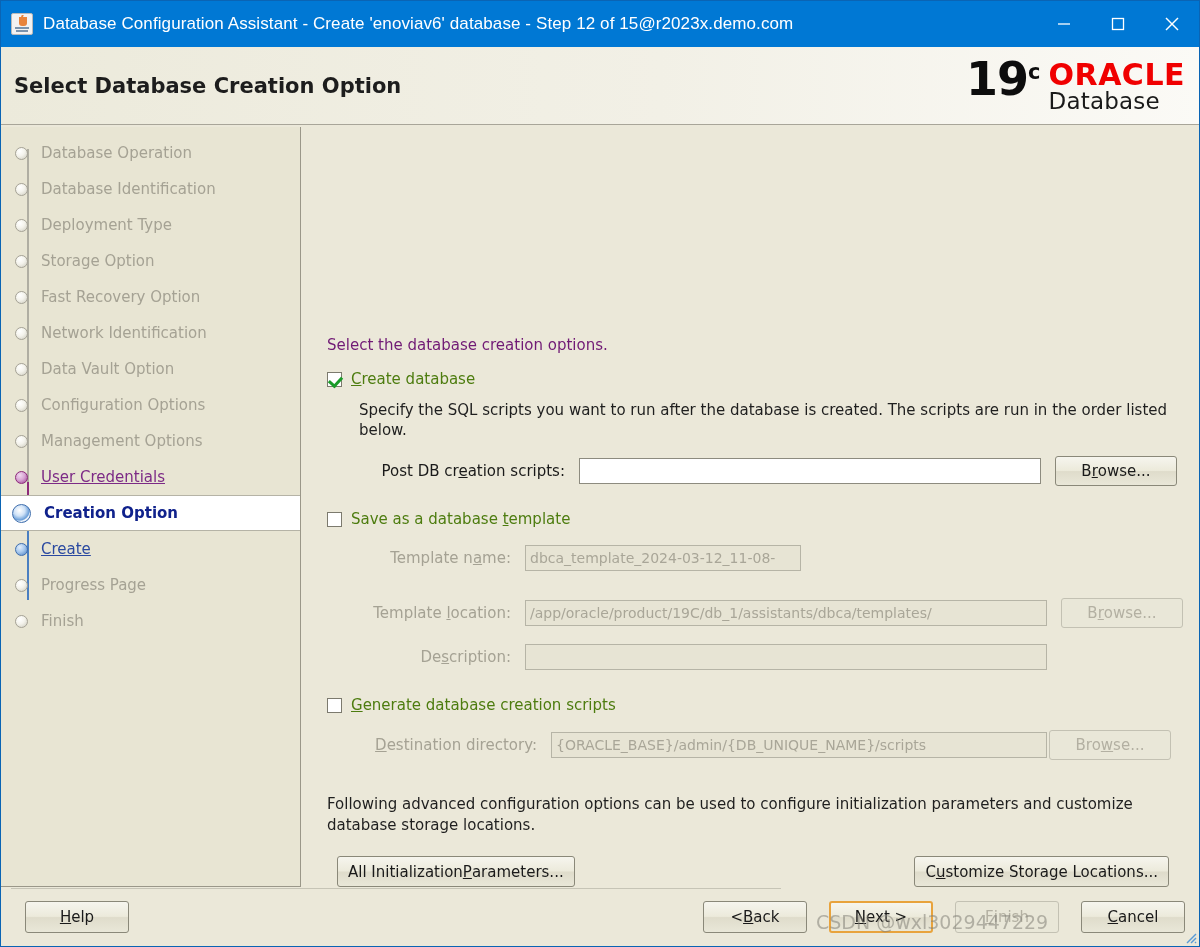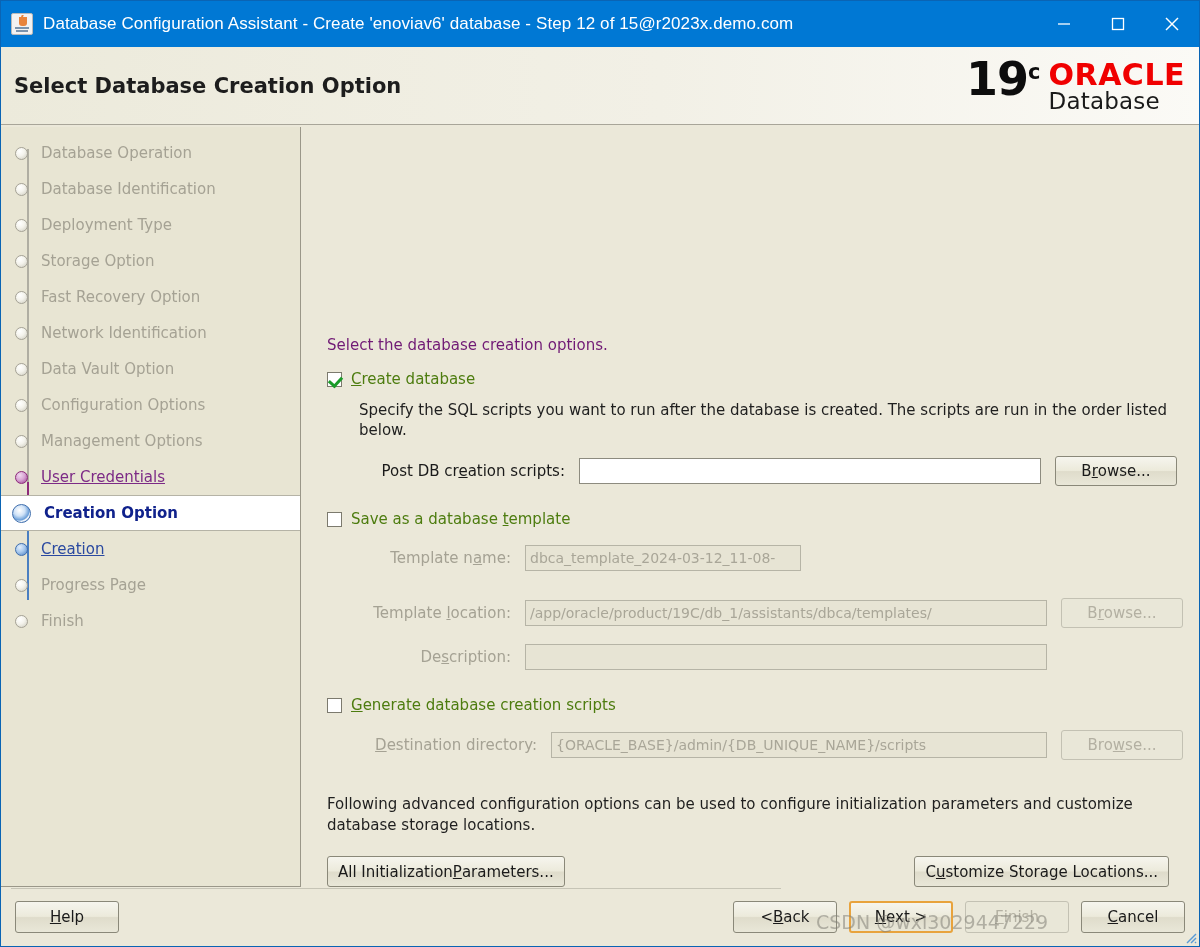--- a/index.html
+++ b/index.html
@@ -306,20 +306,21 @@
     background: linear-gradient(to bottom, #f6f5ee 0%, #eceadb 48%, #dfdccb 52%, #e9e7d8 100%);
     border: 1px solid #8a8879;
     border-radius: 3px;
     font-family: "DejaVu Sans", sans-serif;
     font-size: 15px;
     color: #1a1a1a;
     display: inline-flex;
     align-items: center;
     justify-content: center;
     white-space: nowrap;
+    margin-left: 10px;
   }
   .btn.dis {
     color: #b3b0a2;
     border: 1px solid #c3c1b3;
     background: #e9e7d8;
   }
   .btn.focus {
     border: 2px solid #e8a33d;
   }
 
@@ -469,21 +470,21 @@
       <div class="nav-item">
         <span class="dot purple"></span>
         <span class="nav-label link">User Credentials</span>
       </div>
       <div class="nav-item current">
         <span class="dot current-dot"></span>
         <span class="nav-label current-label">Creation Option</span>
       </div>
       <div class="nav-item">
         <span class="dot blue"></span>
-        <span class="nav-label link-blue">Creation</span>
+        <span class="nav-label link-blue">Create</span>
       </div>
       <div class="nav-item">
         <span class="dot"></span>
         <span class="nav-label">Progress Page</span>
       </div>
       <div class="nav-item">
         <span class="dot"></span>
         <span class="nav-label">Finish</span>
       </div>
     </div>
@@ -535,21 +536,21 @@
       </div>
 
       <div class="row" style="margin-top:26px;">
         <span class="cb"></span>
         <span class="cb-label"><span class="mn">G</span><span>enerate database creation scripts</span></span>
       </div>
 
       <div class="field-row" style="margin-top:16px;">
         <span class="field-label dis" style="width:186px; margin-left:24px;"><span class="mn">D</span><span>estination directory:</span></span>
         <span class="txt dis" style="width:496px; margin-left:14px;">{ORACLE_BASE}/admin/{DB_UNIQUE_NAME}/scripts</span>
-        <span class="btn dis" style="margin-left:14px; width:122px;">
+        <span class="btn dis" style="margin-left:2px; width:122px;">
             <span>Bro</span>
             <span class="mn">w</span>
             <span>se...</span>
           </span>
       </div>
 
       <div class="adv-text">Following advanced configuration options can be used to configure initialization parameters and customize database storage locations.</div>
 
       <div class="adv-buttons">
         <span class="btn" style="height:31px;">

